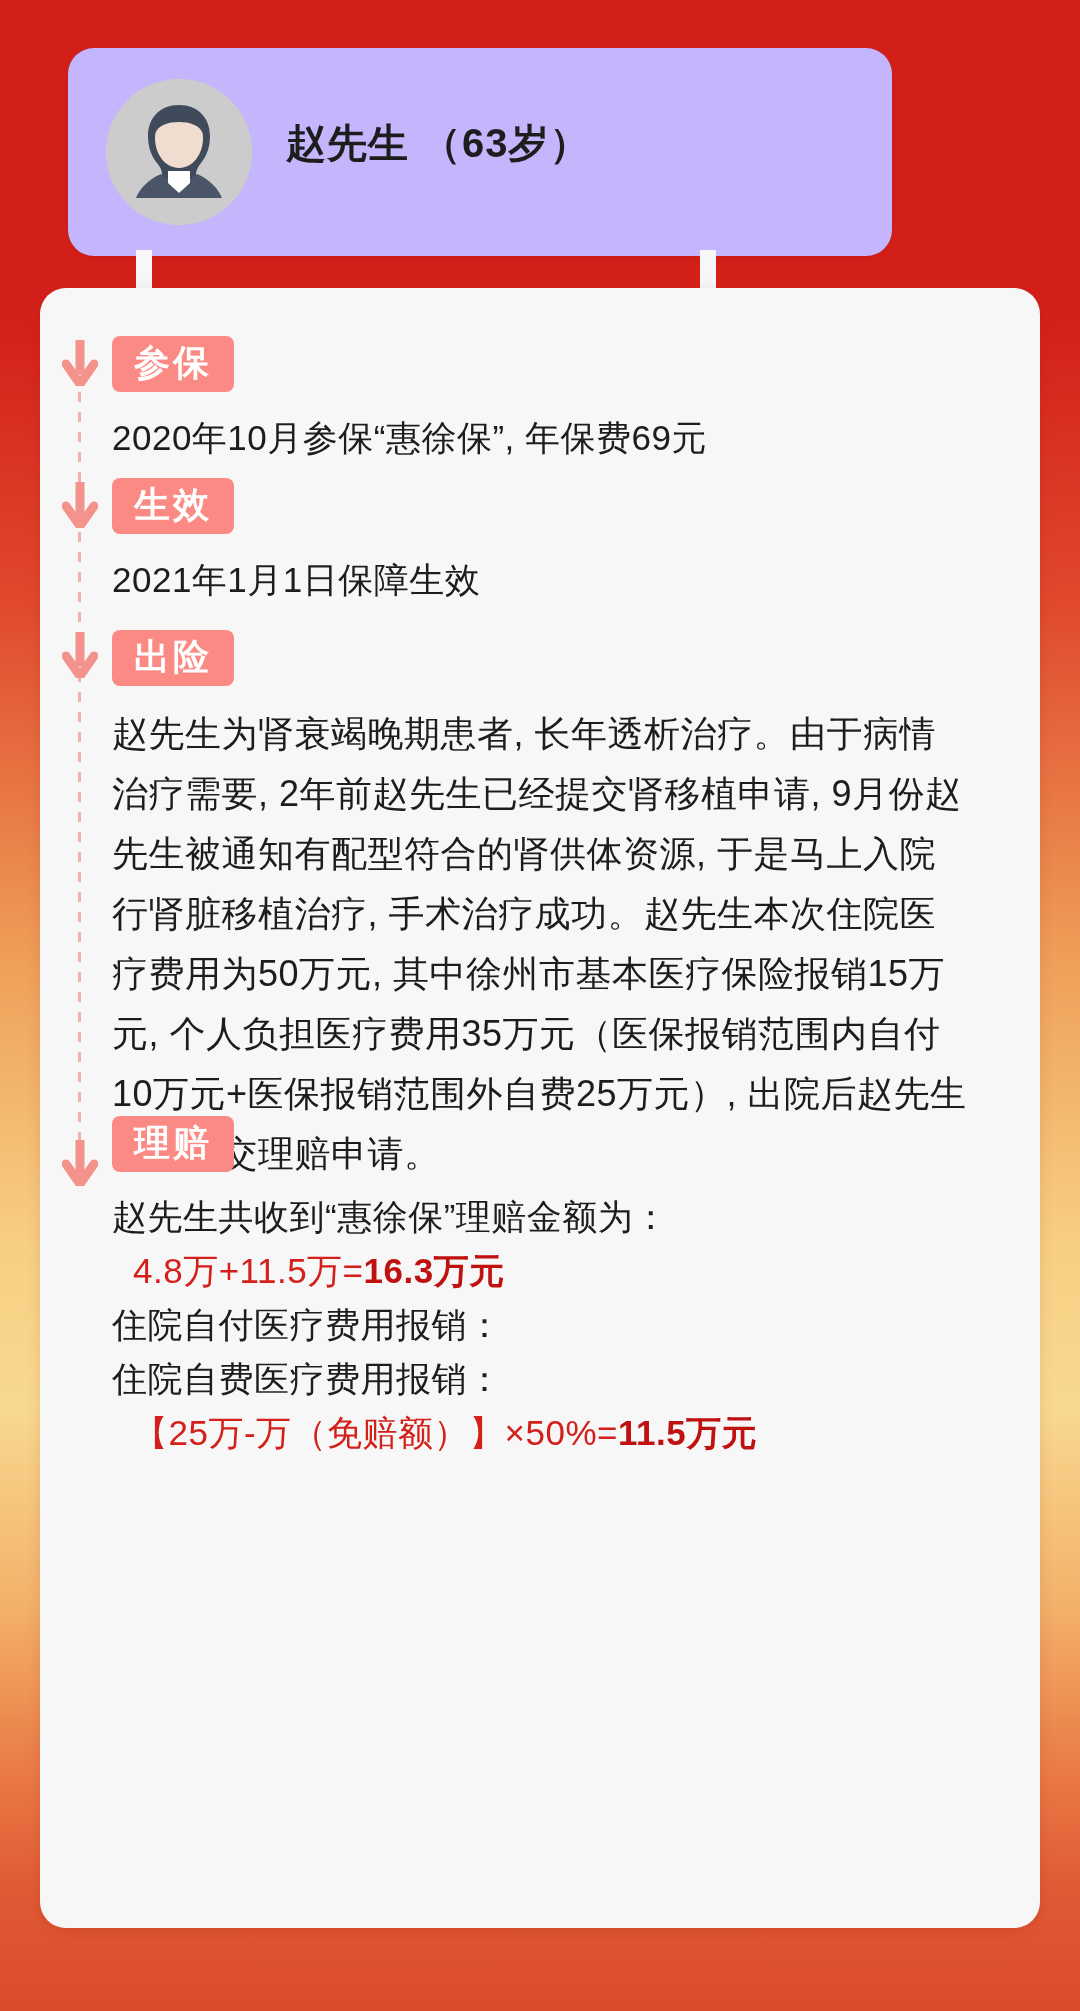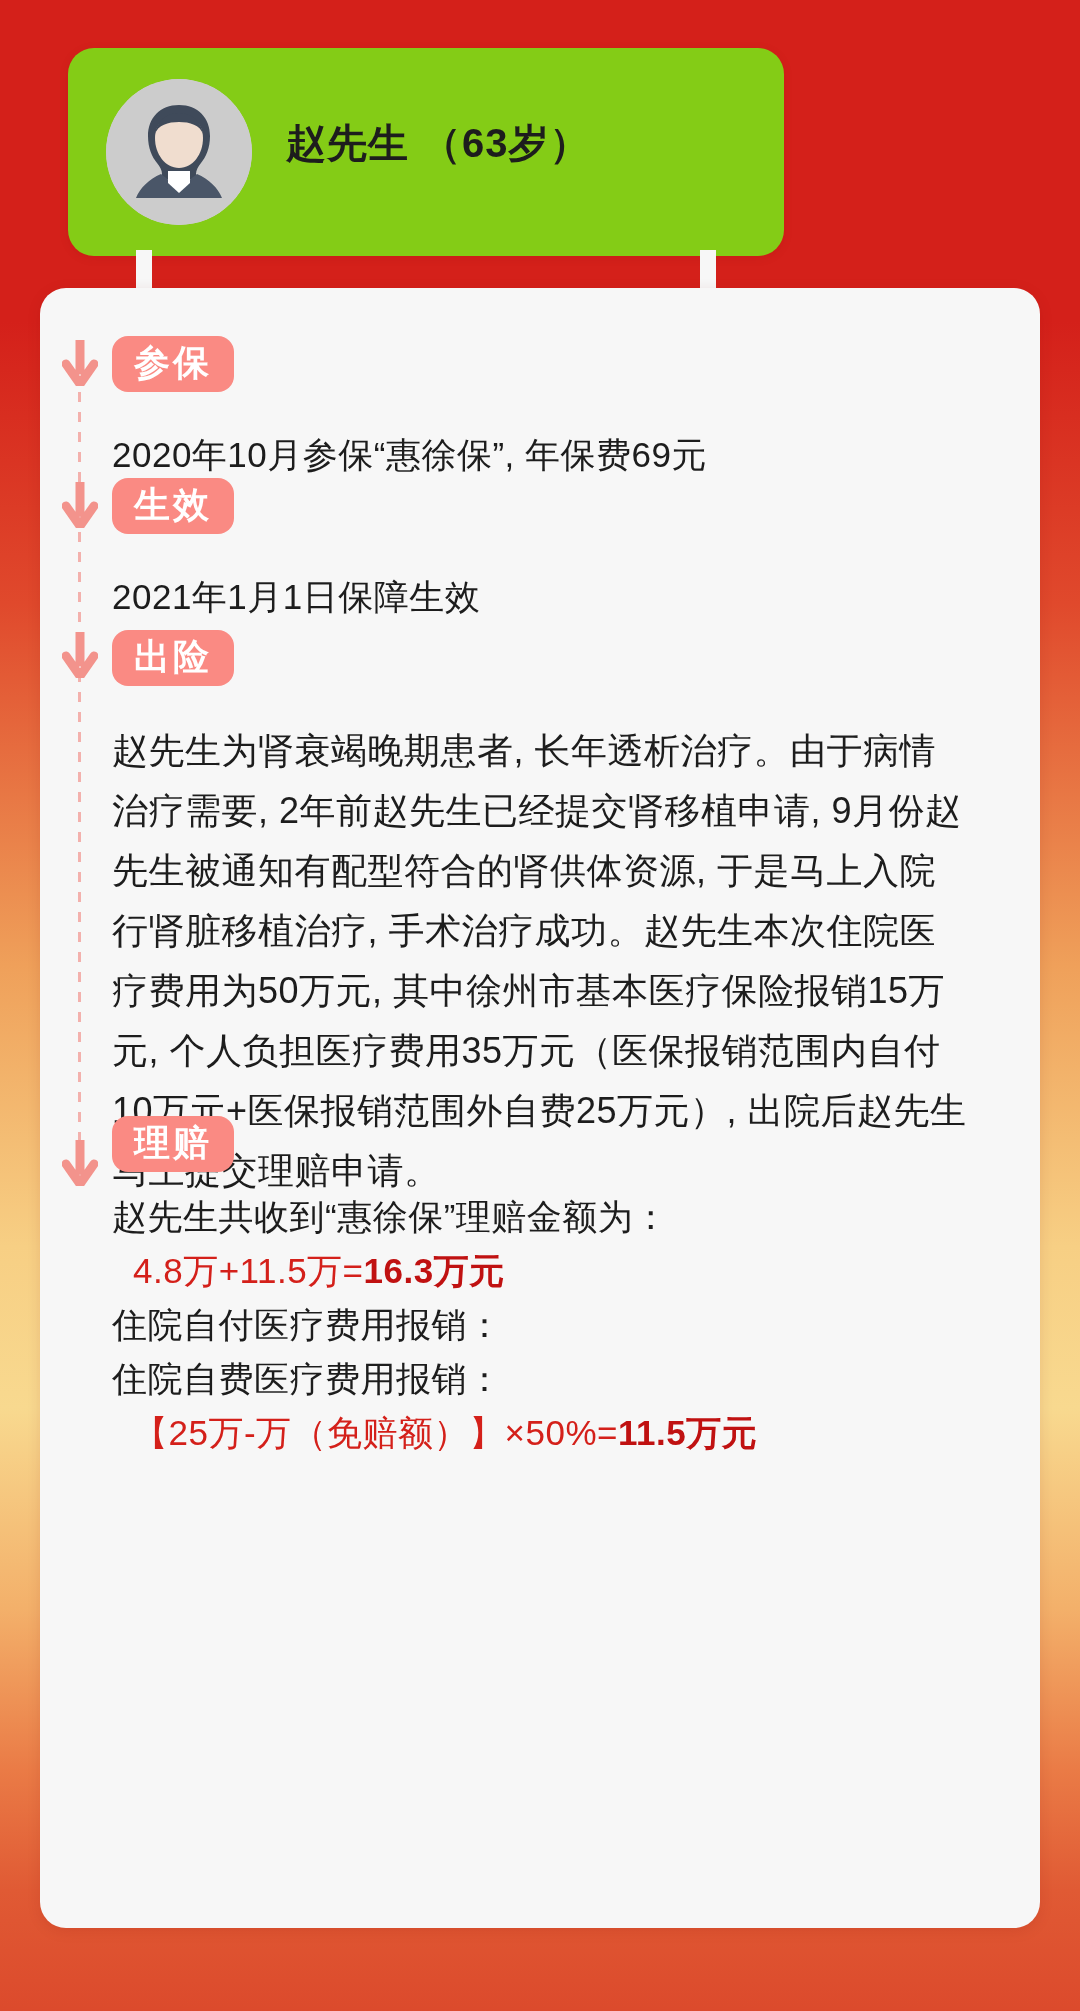--- a/index.html
+++ b/index.html
@@ -23,23 +23,23 @@
         #dc4a2c 100%);
     overflow: hidden;
     position: relative;
   }
 
   
   .person-card {
     position: absolute;
     left: 68px;
     top: 48px;
-    width: 716px;
+    width: 824px;
     height: 208px;
-    background: #84cc16;
+    background: #c4b5fd;
     border-radius: 26px;
     display: flex;
     align-items: center;
     box-shadow: 0 2px 10px rgba(120, 10, 10, 0.12);
   }
   .avatar {
     width: 146px;
     height: 146px;
     border-radius: 50%;
     margin-left: 38px;
@@ -125,30 +125,30 @@
     left: 112px;
     width: 860px;
   }
   .tag {
     display: inline-block;
     background: #fa8a83;
     color: #ffffff;
     font-size: 36px;
     font-weight: 700;
     letter-spacing: 3px;
-    border-radius: 16px;
+    border-radius: 8px;
     padding: 9px 22px 11px 22px;
     line-height: 1;
   }
   .body-text {
     color: #1d1d1d;
     font-size: 35px;
     line-height: 56px;
     letter-spacing: 0.5px;
-    margin-top: 35px;
+    margin-top: 18px;
   }
   .body-text.big {
     font-size: 36px;
     line-height: 60px;
   }
   .claim-line {
     color: #1d1d1d;
     font-size: 35px;
     line-height: 54px;
     letter-spacing: 0.5px;

